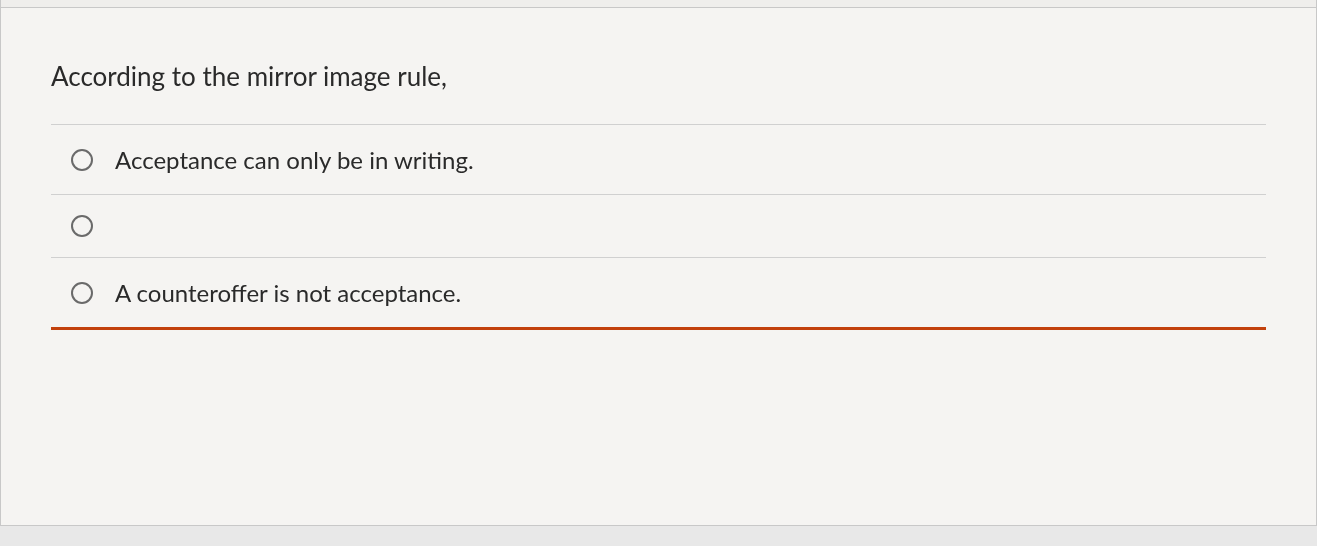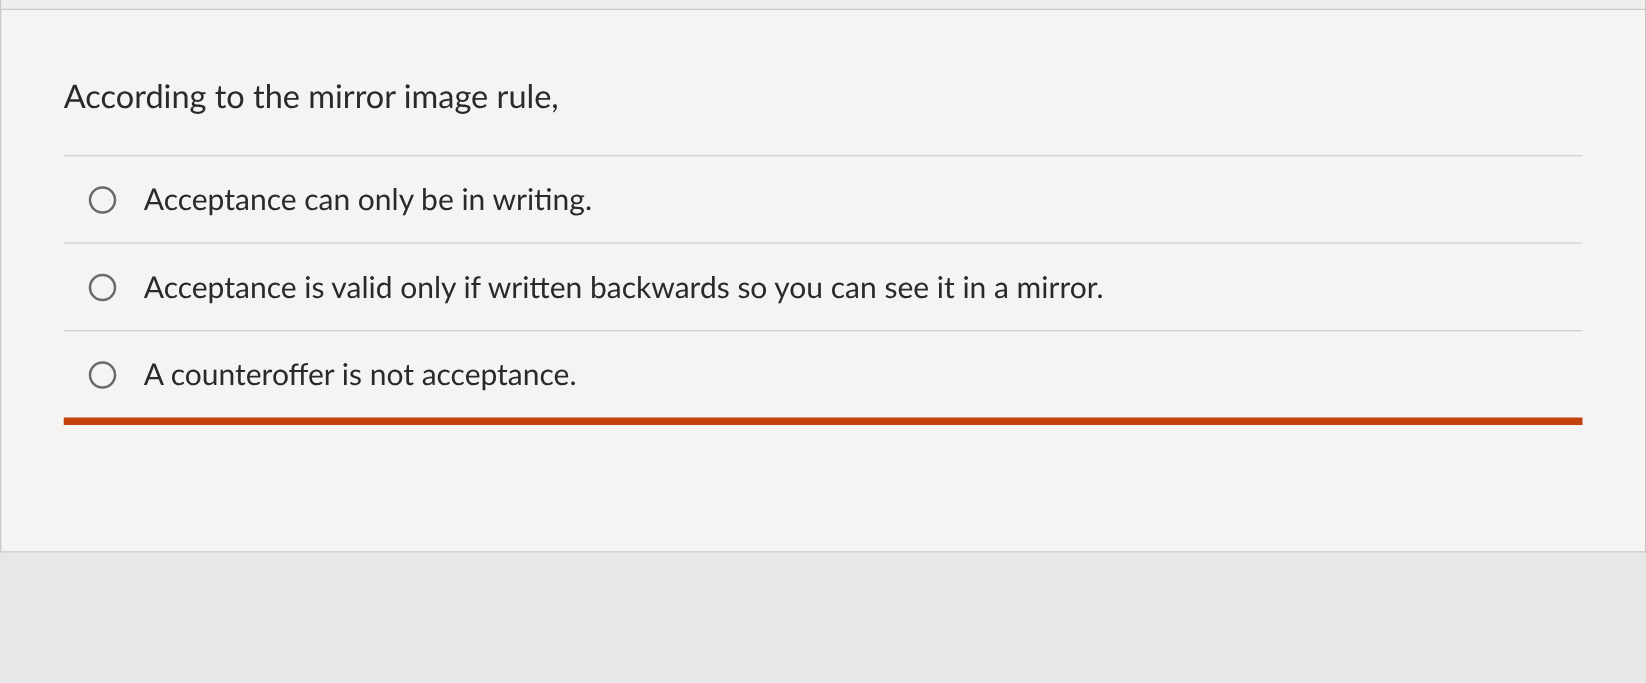--- a/index.html
+++ b/index.html
@@ -12,21 +12,21 @@
       background: #e8e8e8;
       width: 1317px;
       height: 546px;
       overflow: hidden;
     }
     .quiz-container {
       background: #f5f4f2;
       border: 1px solid #c8c8c8;
       border-top: none;
       margin: 0;
-      height: 442px;
+      height: 526px;
       position: relative;
     }
     .top-divider {
       height: 8px;
       border-bottom: 1px solid #c8c8c8;
       background: #efeeec;
     }
     .question-area {
       padding: 50px 50px 30px 50px;
     }
@@ -40,21 +40,21 @@
       padding: 0 50px 40px 50px;
     }
     .option-row {
       display: flex;
       align-items: center;
       padding: 20px 10px 20px 20px;
       border-top: 1px solid #d0d0d0;
       cursor: pointer;
     }
     .option-row:last-child {
-      border-bottom: 6px solid #c2410c;
+      border-bottom: 3px solid #c2410c;
     }
     .radio-circle {
       width: 22px;
       height: 22px;
       border: 2px solid #6a6a6a;
       border-radius: 50%;
       margin-right: 22px;
       flex-shrink: 0;
       background: transparent;
     }
@@ -78,21 +78,20 @@
   <div class="options-area">
 
     <div class="option-row">
       <div class="radio-circle"></div>
       <div class="option-label">Acceptance can only be in writing.</div>
     </div>
 
 
     <div class="option-row">
       <div class="radio-circle"></div>
-      <div class="option-label">Acceptance is valid only if written backwards so you can see it in a mirror.</div>
     </div>
 
     <div class="option-row">
       <div class="radio-circle"></div>
       <div class="option-label">A counteroffer is not acceptance.</div>
     </div>
 
   </div>
 </div>
 

